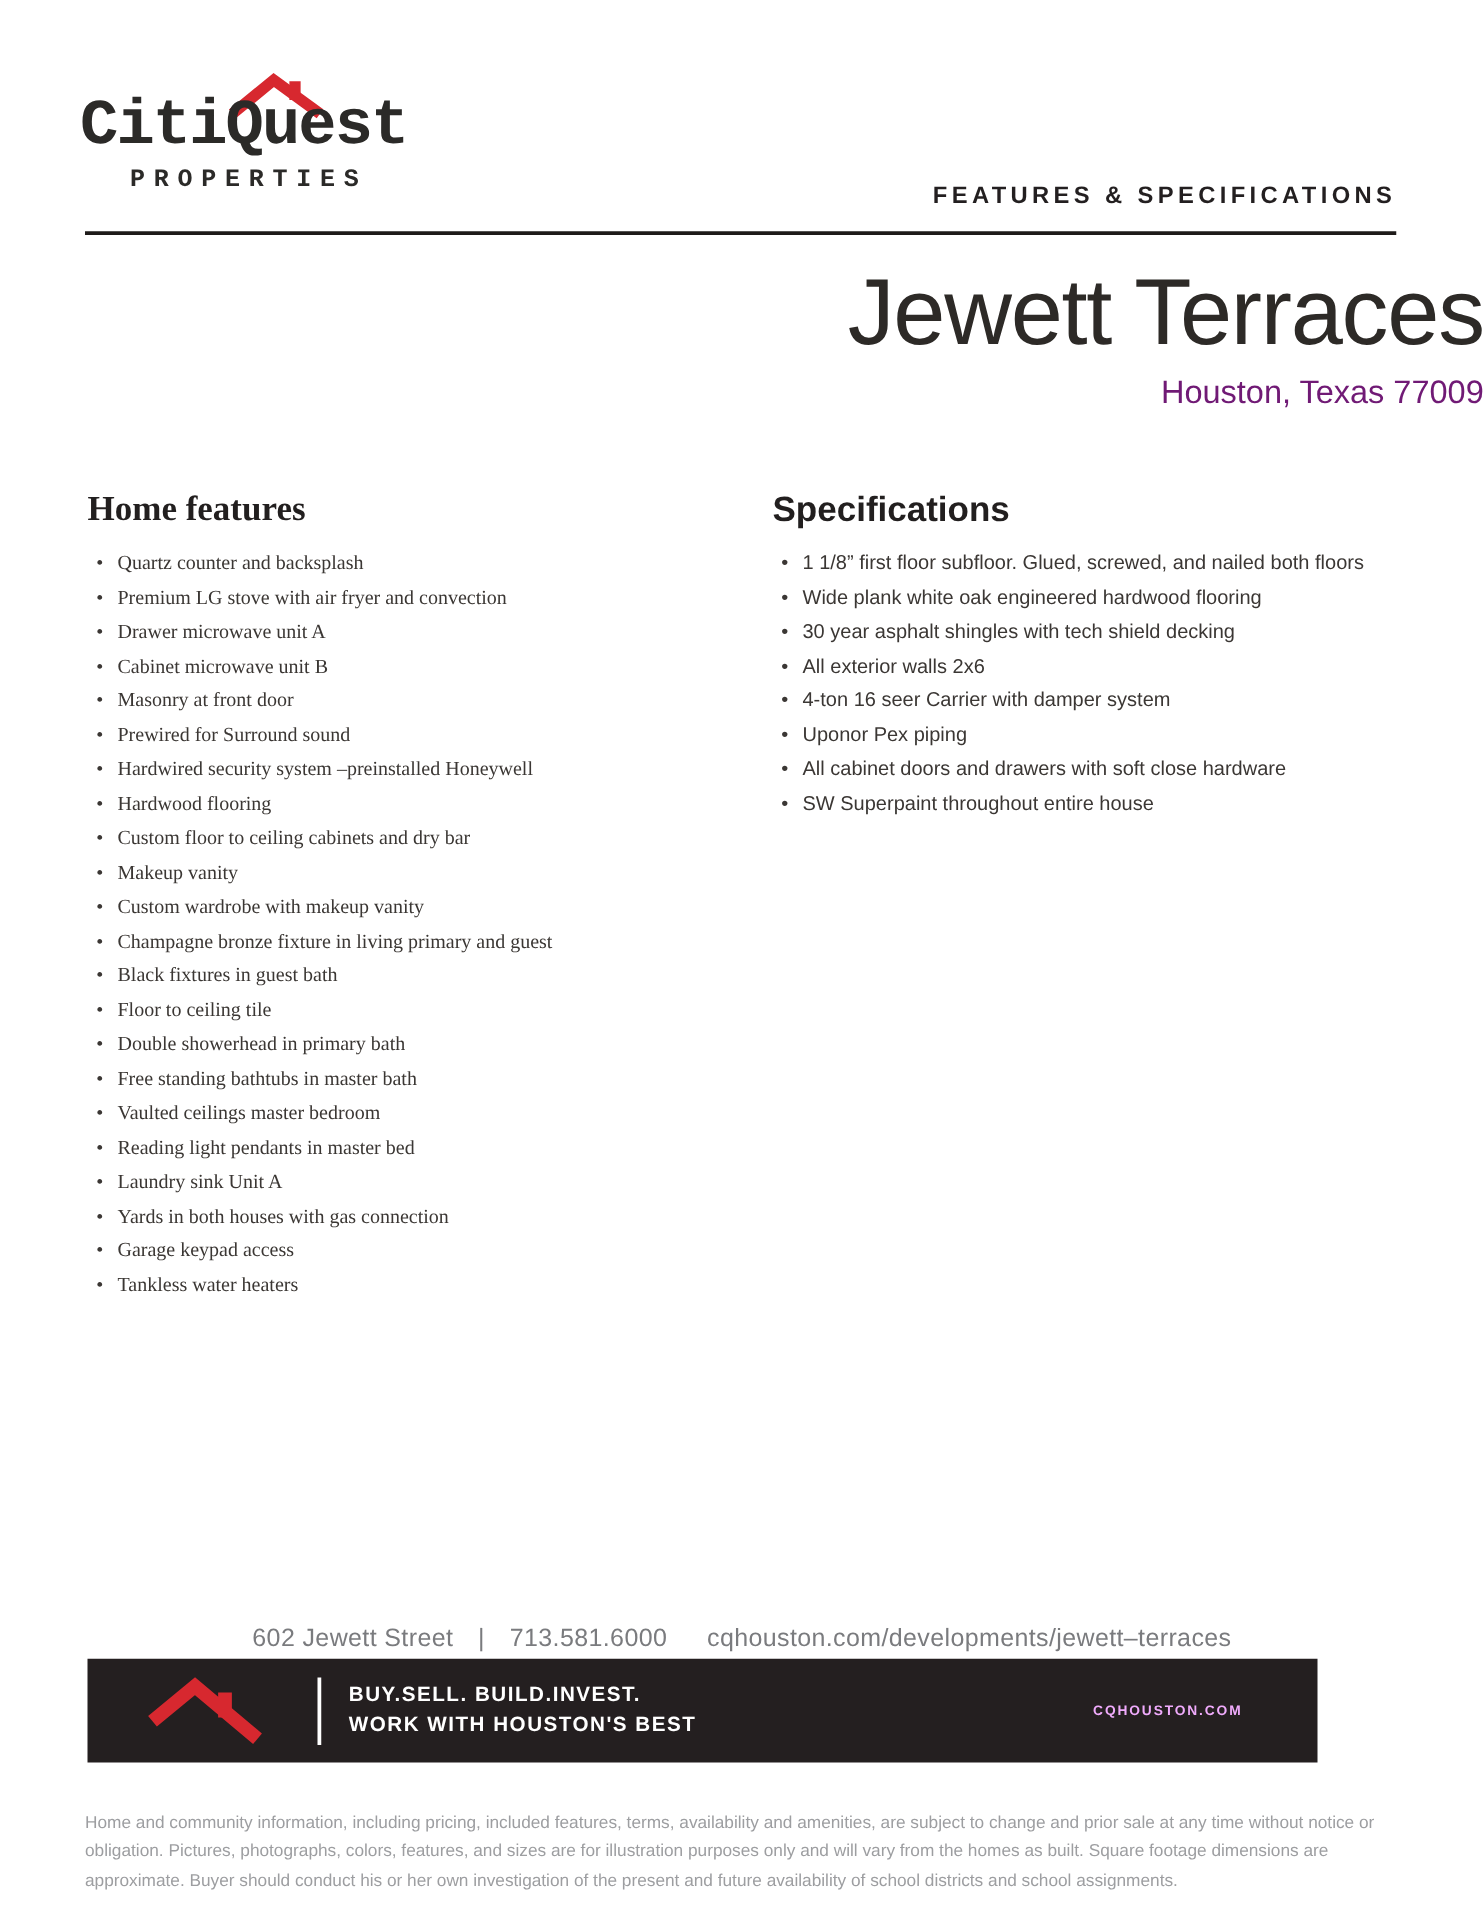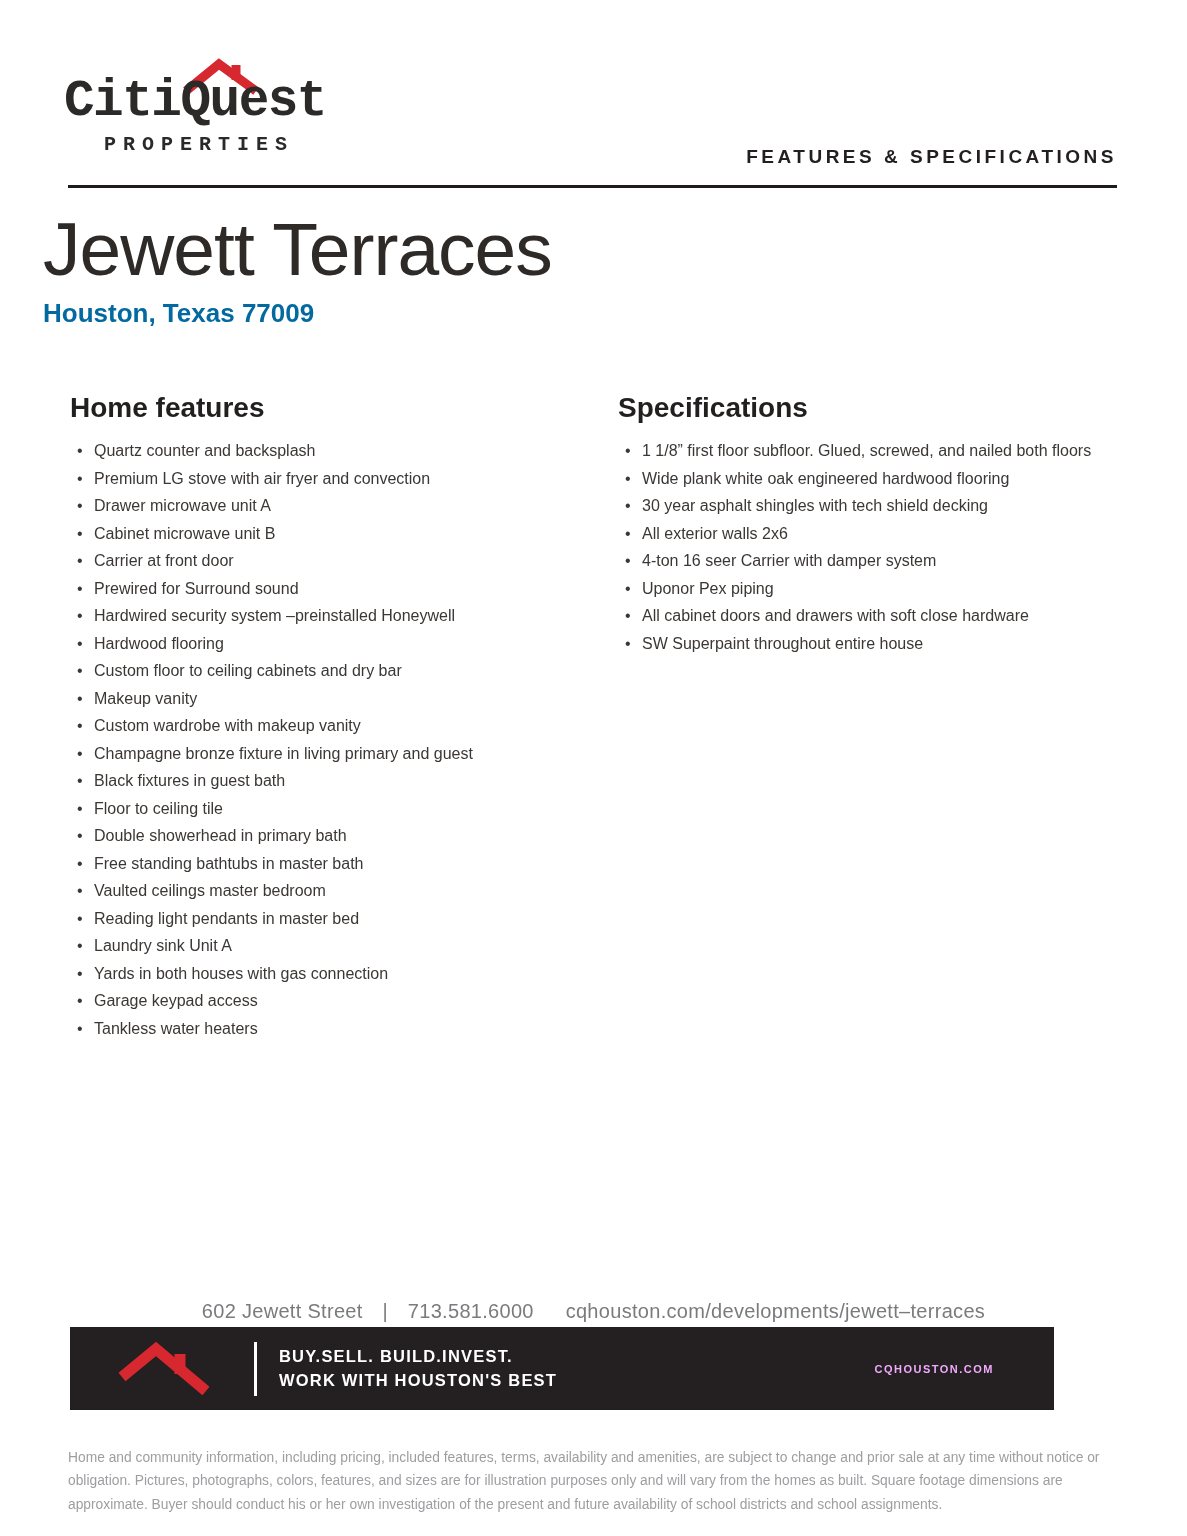--- a/index.html
+++ b/index.html
@@ -27,30 +27,30 @@
   .doc-label {
     position:absolute; right:70px; top:146px;
     font-size:19px; letter-spacing:3.5px; color:#231f20; font-weight:700;
   }
   .header-rule {
     position:absolute; left:68px; right:70px; top:185px;
     height:3px; background:#1e1b1a;
   }
 
   
-  .title-block { position:absolute; left:0; right:0; top:210px; text-align:left;padding-left:43px; }
+  .title-block { position:absolute; left:0; right:0; top:210px; text-align:right;padding-left:43px; }
   .title {
     font-size:75px; font-weight:400; color:#2d2a27;
     line-height:1.05; letter-spacing:-1px; margin:0;
   }
-  .subtitle { margin-top:9px; font-size:26px; font-weight:700; color:#0369a1; }
+  .subtitle { margin-top:9px; font-size:26px; font-weight:400; color:#701a75; }
 
   
   .col { position:absolute; top:392px; }
-  .col-left  { left:70px;  width:545px; }
+  .col-left  { left:70px;  width:545px;font-family:Liberation Serif, serif; }
   .col-right { left:618px; width:505px; }
   .section-heading {
     font-size:28px; font-weight:700; color:#221f1f; margin:0 0 17px 0;
   }
   ul.feature-list { list-style:none; margin:0; padding:0; }
   ul.feature-list li {
     position:relative; padding-left:24px;
     font-size:16px; color:#3b3734; line-height:1.22; margin-bottom:8px;
   }
   ul.feature-list li::before {
@@ -119,21 +119,21 @@
     <ul class="feature-list">
 
         <li>Quartz counter and backsplash</li>
 
         <li>Premium LG stove with air fryer and convection</li>
 
         <li>Drawer microwave unit A</li>
 
         <li>Cabinet microwave unit B</li>
 
-        <li>Carrier at front door</li>
+        <li>Masonry at front door</li>
 
         <li>Prewired for Surround sound</li>
 
         <li>Hardwired security system –preinstalled Honeywell</li>
 
         <li>Hardwood flooring</li>
 
         <li>Custom floor to ceiling cabinets and dry bar</li>
 
         <li>Makeup vanity</li>

